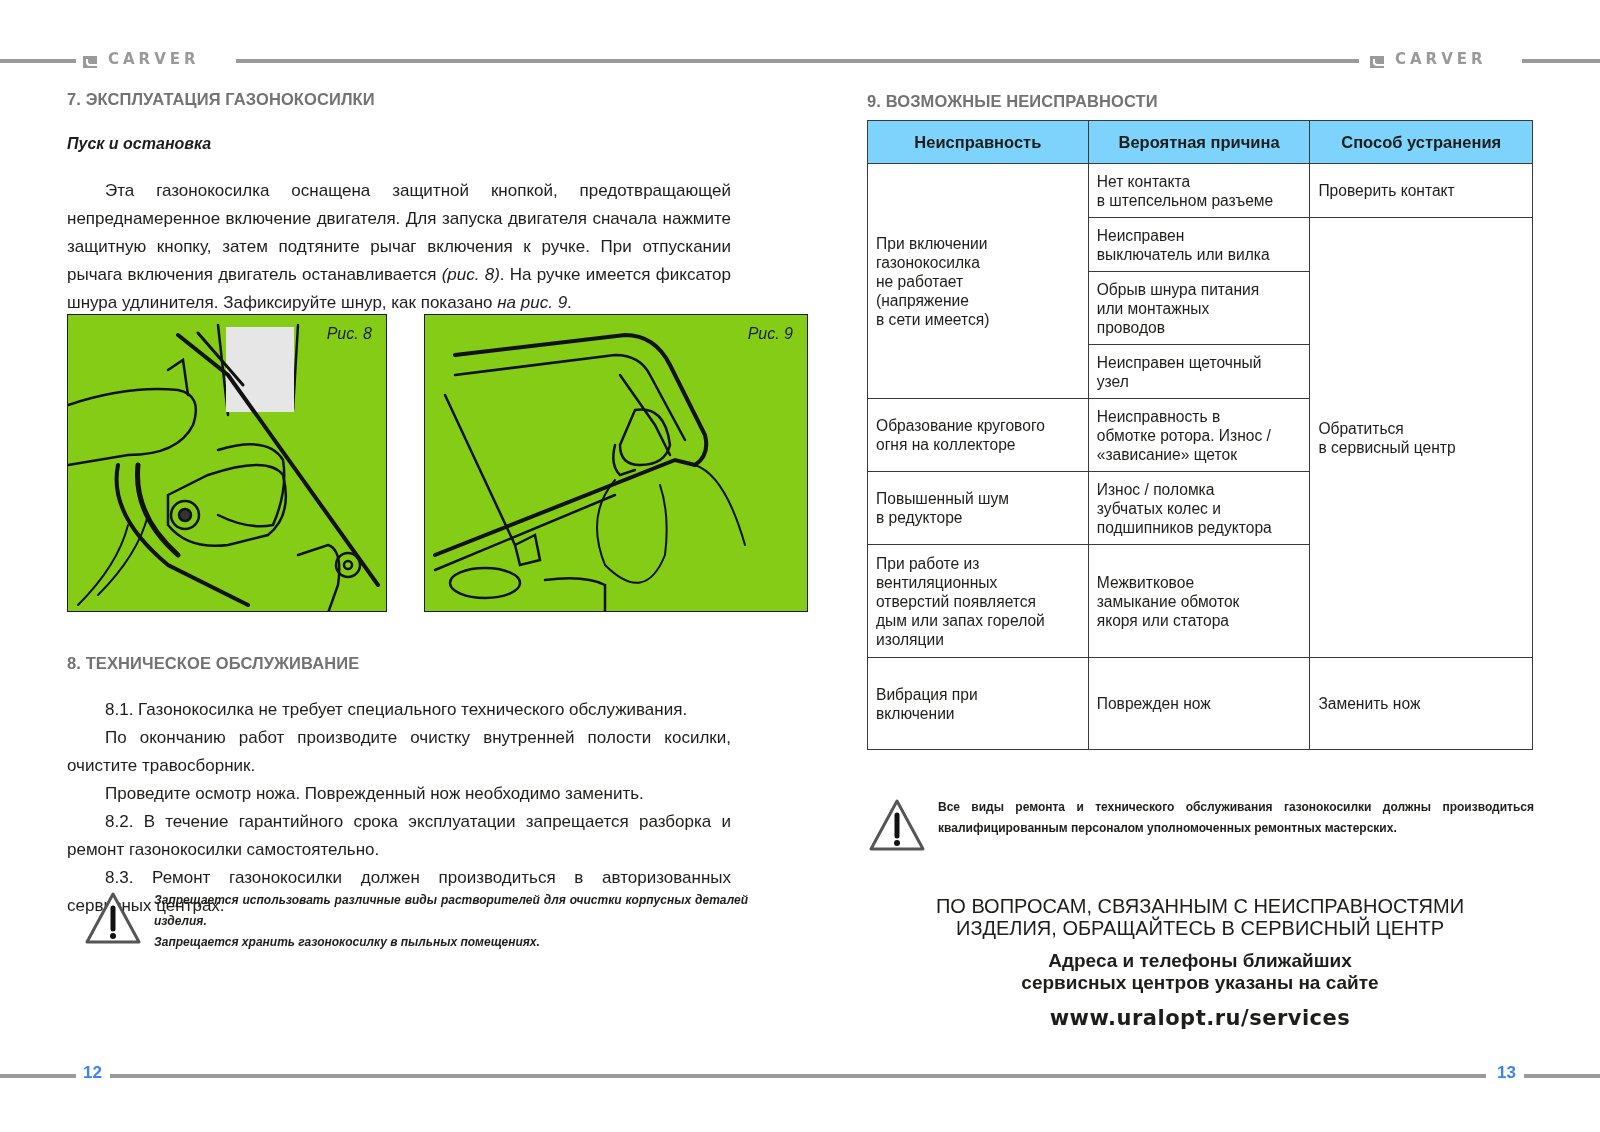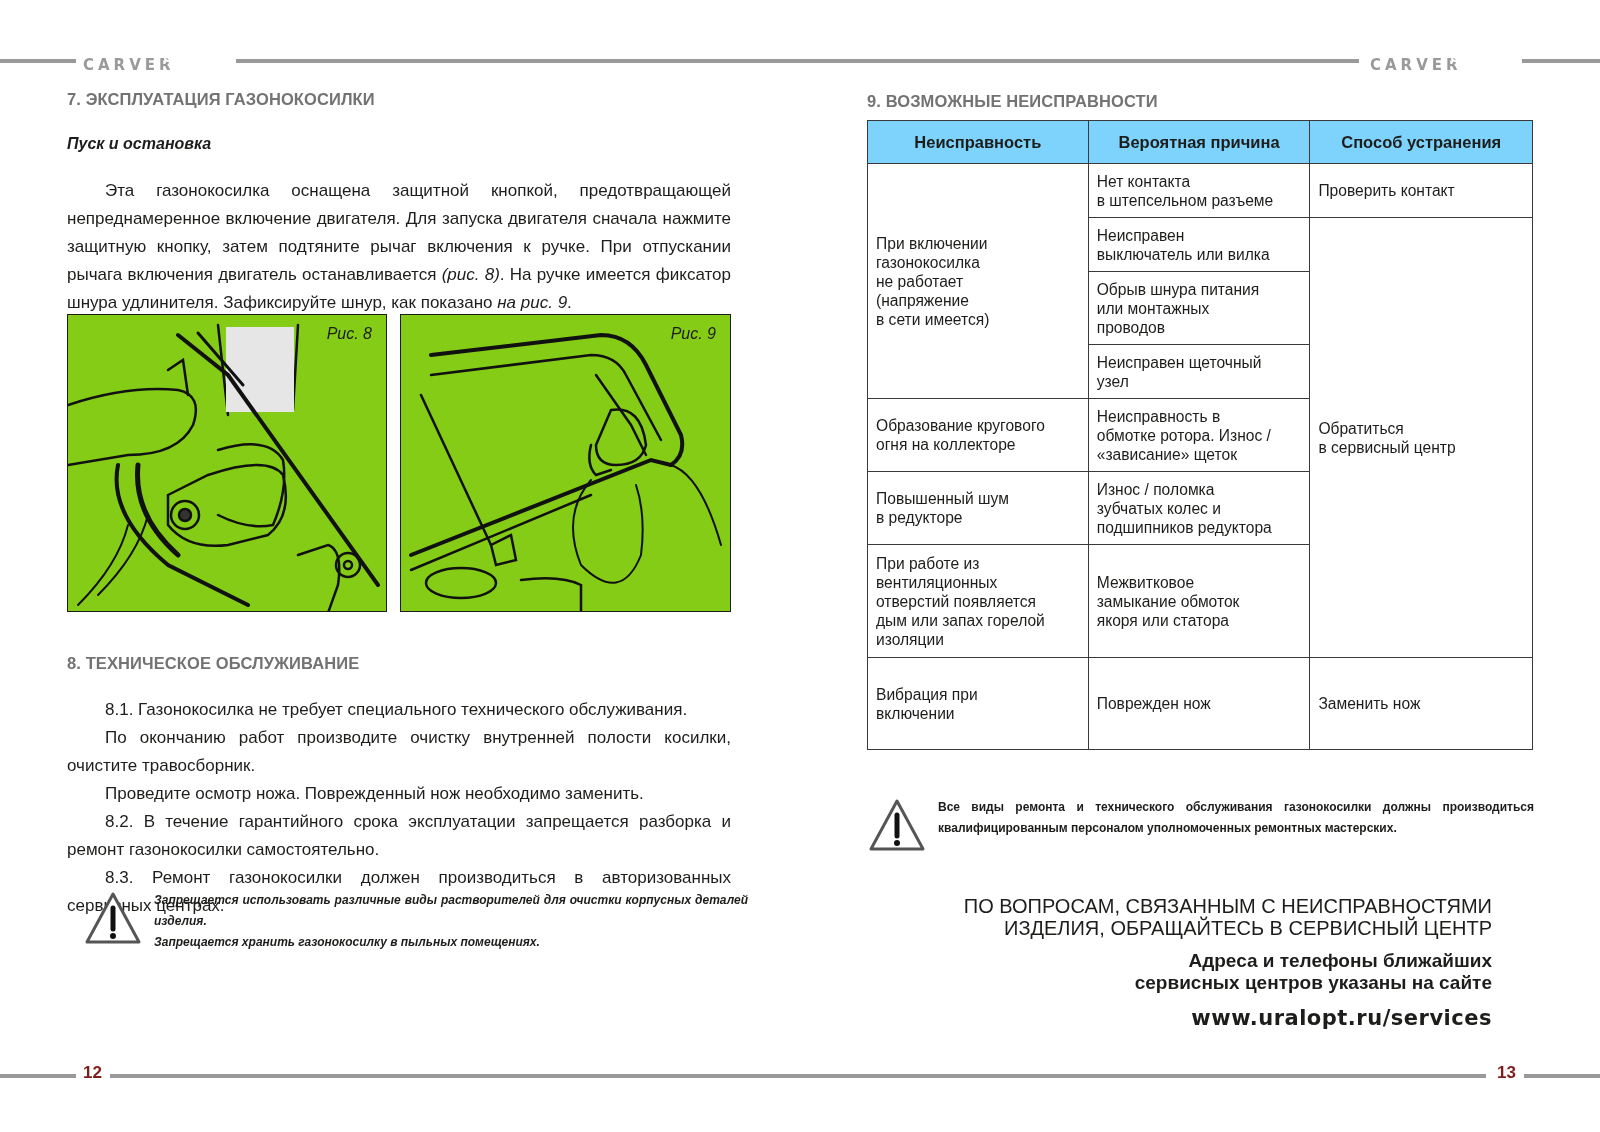--- a/index.html
+++ b/index.html
@@ -1,25 +1,25 @@
 <!DOCTYPE html>
 <html><head>
 <meta charset="utf-8">
 <style>
   * { box-sizing: border-box; margin: 0; padding: 0; }
   html, body { width: 1600px; height: 1132px; background: #ffffff; overflow: hidden; }
   body { position: relative; font-family: "Liberation Sans", sans-serif; color: #1d1d1b; }
 
   .rule { position: absolute; height: 4px; background: #9a9a9a; }
-  .logo { position: absolute; top: 52px; height: 16px; display: flex; align-items: flex-end; gap: 4px; flex-direction: column; }
+  .logo { position: absolute; top: 52px; height: 16px; display: flex; align-items: flex-end; gap: 11px; }
   .logo-mark { width: 14px; height: 12px; background: #9a9a9a; position: relative; }
   .logo-mark::after { content: ""; position: absolute; left: 3px; top: 3px; width: 9px; height: 5px; border-left: 2px solid #fff; border-bottom: 2px solid #fff; border-radius: 0 0 0 4px; }
   .logo-text { font-family: "DejaVu Sans", sans-serif; font-weight: bold; font-size: 15px; letter-spacing: 4px; color: #9a9a9a; }
 
-  .pnum { position: absolute; top: 1063px; font-size: 17px; font-weight: bold; color: #7f1d1d; }
+  .pnum { position: absolute; top: 1063px; font-size: 17px; font-weight: bold; color: #3b82f6; }
 
   h1.sec { position: absolute; font-size: 16.5px; font-weight: bold; color: #737373; letter-spacing: 0.1px; }
   h2.sub { position: absolute; font-size: 16px; font-weight: bold; font-style: italic; }
 
   .para { position: absolute; font-size: 17px; line-height: 28px; text-align: justify; color: #1d1d1b; }
   .para p { text-indent: 38px; }
   .para em { font-style: italic; }
 
   .fig { position: absolute; border: 1.5px solid #1d1d1b; background: #84cc16; overflow: hidden; }
   .fig-caption { position: absolute; right: 14px; top: 10px; font-style: italic; font-size: 16px; }
@@ -28,21 +28,21 @@
   .warn { position: absolute; display: flex; align-items: flex-start; }
   .warn-icon { width: 58px; height: 58px; flex: none; }
   .warn-text { font-size: 12px; line-height: 21px; font-weight: bold; }
   .warn-text.italic { font-style: italic; }
 
   table.faults { position: absolute; left: 867px; top: 120px; width: 666px; border-collapse: collapse; font-size: 15.6px; line-height: 19px; }
   table.faults th, table.faults td { border: 1.5px solid #3a3a3a; vertical-align: middle; text-align: left; padding: 4px 8px; }
   table.faults th { background: #7dd3fc; font-weight: bold; font-size: 16.5px; text-align: center; height: 43px; }
   table.faults td { white-space: pre-line; }
 
-  .center-block { position: absolute; left: 852px; width: 640px; text-align: right; }
+  .center-block { position: absolute; left: 880px; width: 640px; text-align: center; }
   .cb-upper { top: 895px; font-size: 20px; line-height: 22px; color: #1d1d1b; }
   .cb-bold { top: 950px; font-size: 19px; line-height: 22px; font-weight: bold; }
   .cb-url { top: 1006px; font-size: 21px; font-weight: bold; font-family: "DejaVu Sans", sans-serif; letter-spacing: 0.5px; }
 </style>
 </head>
 <body>
 
 <div class="rule" style="left:0; top:59px; width:76px;"></div>
 <div class="logo" style="left:83px;">
   <span class="logo-mark"></span>
@@ -80,21 +80,21 @@
       <circle cx="117" cy="200" r="6" fill="#333"></circle>
       <path d="M80 200 Q70 240 30 280 M60 210 Q50 250 10 290" stroke-width="2"></path>
       <path d="M230 240 L260 230 Q275 235 270 270 L260 298"></path>
       <circle cx="280" cy="250" r="12"></circle>
       <circle cx="280" cy="250" r="4"></circle>
     </g>
   </svg>
   <span class="fig-caption">Рис. 8</span>
 </div>
 
-<div class="fig" style="left:400px; top:314px; width:331px; height:298px;">
+<div class="fig" style="left:424px; top:314px; width:384px; height:298px;">
   <svg width="331" height="298" viewBox="0 0 331 298">
     <g fill="none" stroke="#111" stroke-width="2.5" stroke-linecap="round">
       <path d="M30 40 L200 20 Q230 20 245 50 L280 120 Q285 140 270 150" stroke-width="4"></path>
       <path d="M30 60 L190 40 Q215 40 225 60 L260 125"></path>
       <path d="M195 60 L230 110 L245 140"></path>
       <path d="M210 95 Q240 90 245 130 Q240 150 215 150 Q195 150 195 130 Z"></path>
       <path d="M190 130 Q185 150 195 160 L210 155"></path>
       <path d="M10 240 L250 145 L270 150" stroke-width="4"></path>
       <path d="M10 255 L190 180"></path>
       <path d="M90 230 L110 220 L115 245 L95 250 Z"></path>

